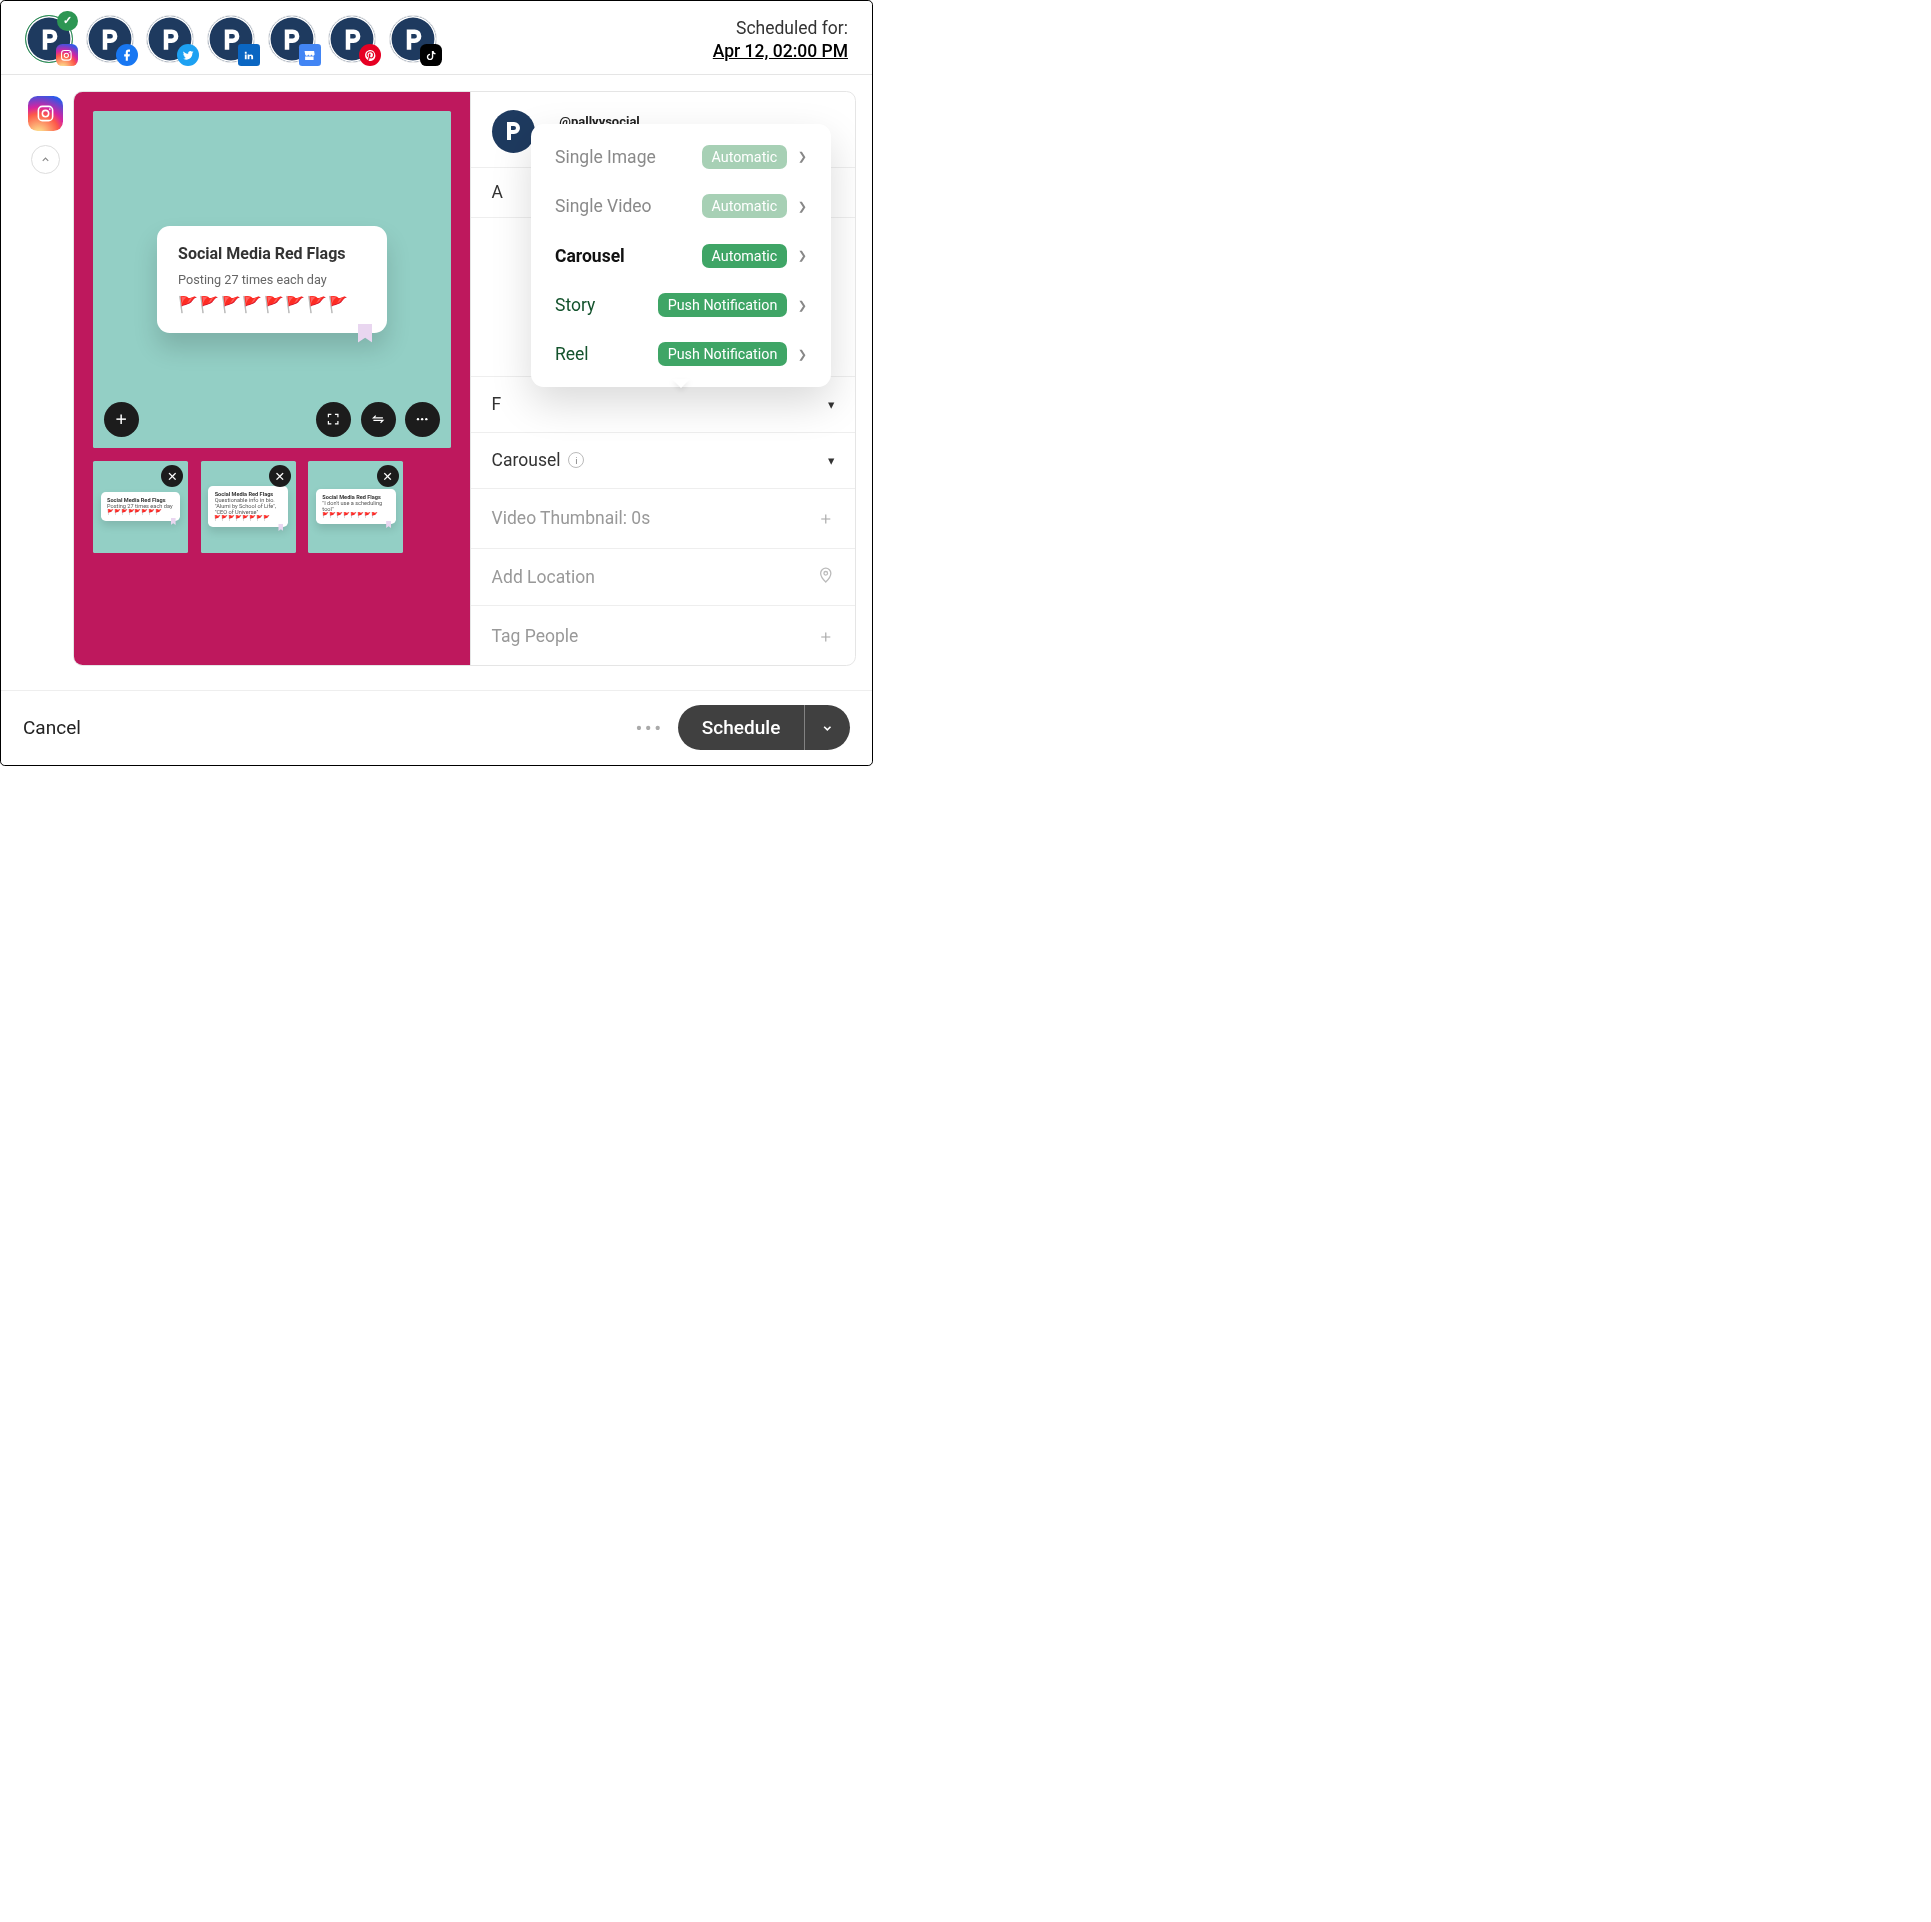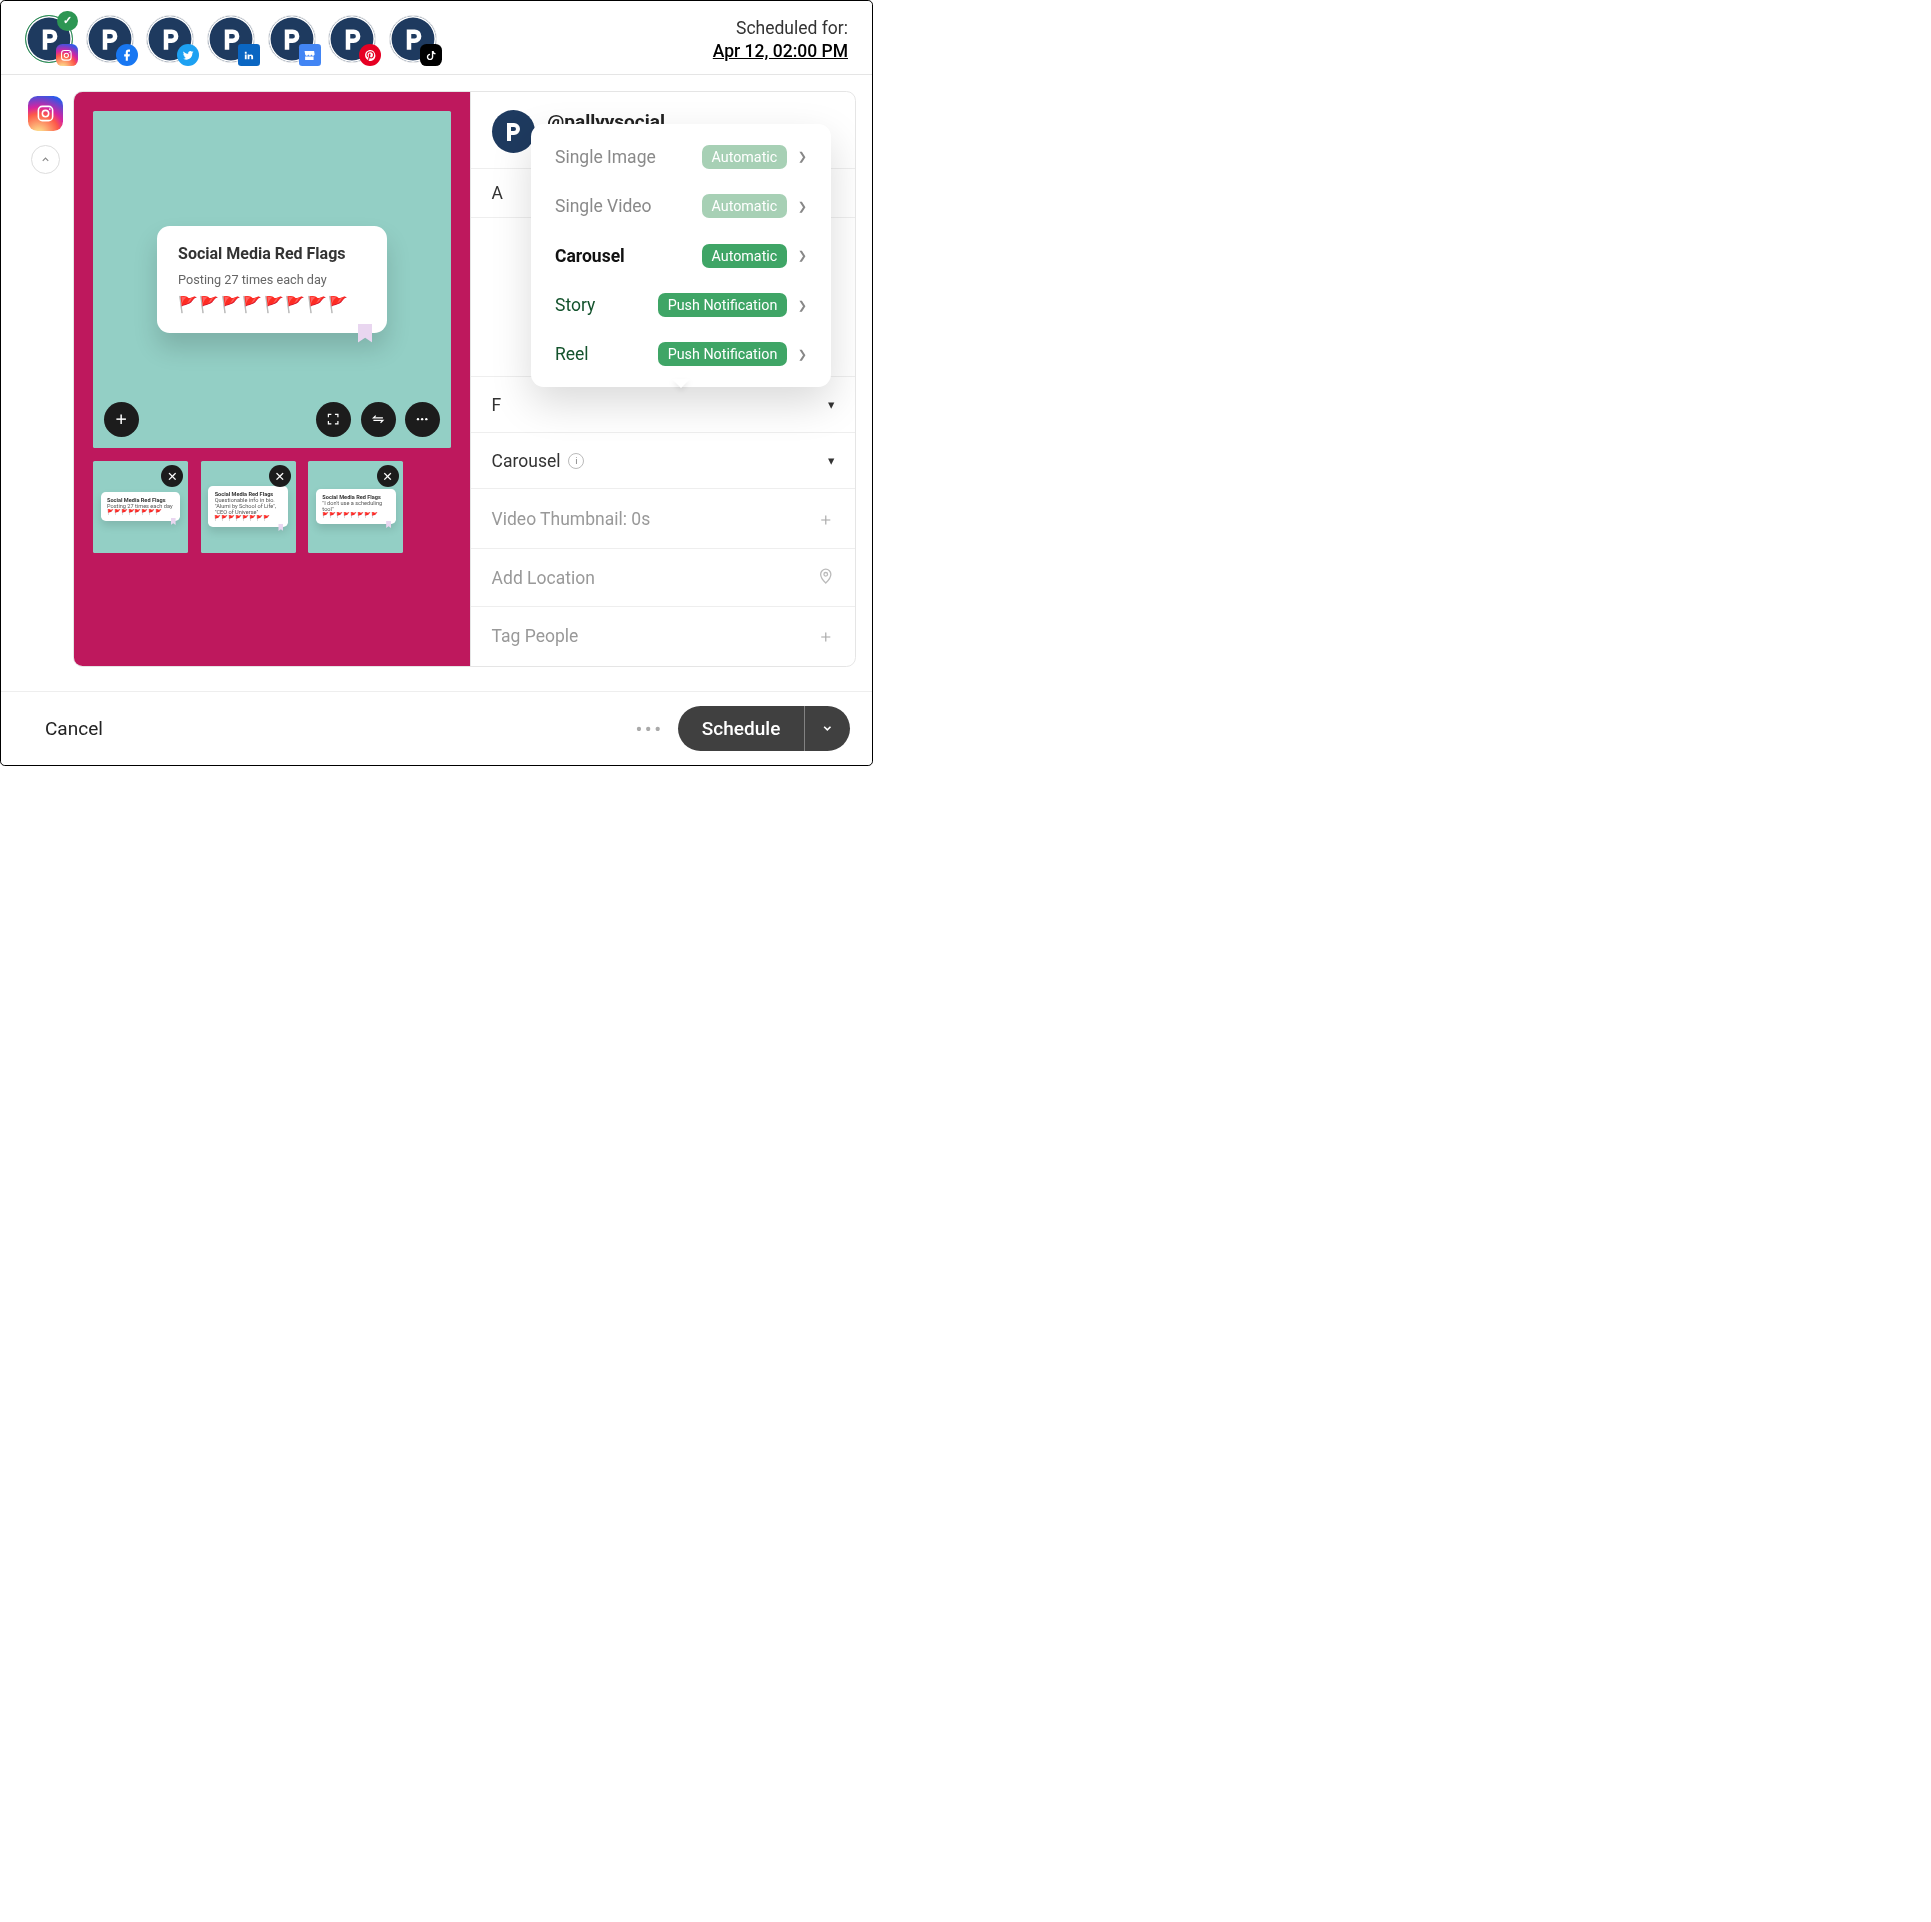--- a/index.html
+++ b/index.html
@@ -51,21 +51,21 @@
   .thumb { position:relative; width: 95px; height: 92px; background:#93cfc5; border-radius:1.6px; display:flex; align-items:center; justify-content:center; }
   .thumb .mini-card { background:#fff; border-radius:4.8px; padding:4.8px 6.4px 6.4px; width:84%; font-size:5.6px; color:#555; box-shadow:0 4.8px 8px rgba(0,0,0,0.12); position:relative;}
   .thumb .mini-card b { display:block; font-size:5.6px; color:#333; }
   .thumb .mini-card .mini-bookmark { position:absolute; right:4.8px; bottom:-4px; width:4.8px; height:7.1px; background:#e9d6f0; clip-path: polygon(0 0,100% 0,100% 100%,50% 75%,0 100%); }
   .thumb .remove { position:absolute; top:4.8px; right:4.8px; width:22px; height:22px; border-radius:50%; background:#1c1c1c; color:#fff; display:flex; align-items:center; justify-content:center; font-size:12.7px; cursor:pointer; }
 
   
   .settings-col { flex:1; display:flex; flex-direction:column; position:relative; }
   .account-header { display:flex; align-items:center; gap:12.7px; padding: 17.5px 20.6px 14.3px; }
   .account-header .avatar { width:43px; height:43px; border-radius:50%; background:#1e3a5f; display:flex; align-items:center; justify-content:center; }
-  .account-header .handle { font-size:19px; font-weight:700; color:#222; }
+  .account-header .handle { font-size:13px; font-weight:700; color:#222;margin-left:12px; }
   .account-header .platform { font-size:16px; color:#777; margin-top:1.6px; }
 
   .hidden-row { padding: 14.3px 20.6px; border-top:0.8px solid #eee; color:#333; font-size:17.5px; }
 
   .section-row { display:flex; align-items:center; justify-content:space-between; padding: 17.5px 20.6px; border-top:0.8px solid #eee; font-size:17.5px; color:#333; }
   .section-row.muted .label { color:#999; }
   .section-row .label { display:flex; align-items:center; gap:8px; }
   .info-icon { width:16px; height:16px; border:0.8px solid #bbb; border-radius:50%; display:flex; align-items:center; justify-content:center; font-size:9.5px; color:#888; }
   .chev { color:#333; font-size:12.7px; }
   .right-icon { color:#aaa; font-size:17.5px; }
@@ -77,21 +77,21 @@
   .pt-item .name { font-size:17.5px; color:#8a8a8a; }
   .pt-item.enabled .name { color:#14532d; }
   .pt-item.selected .name { color:#111; font-weight:700; }
   .pt-right { display:flex; align-items:center; gap:11px; }
   .pill { padding: 4px 9.5px; border-radius:7.1px; font-size:14.3px; background:#a7d0b5; color:#fff; white-space:nowrap;}
   .pill.strong { background:#3fa566; }
   .pt-chevron { color:#888; font-size:11px; }
 
   
   .footer { display:flex; align-items:center; justify-content:space-between; padding: 14.3px 22px; border-top:0.8px solid #eee; }
-  .footer .cancel { font-size:19px; color:#222; cursor:pointer;margin-left:22px; }
+  .footer .cancel { font-size:19px; color:#222; cursor:pointer; }
   .footer-right { display:flex; align-items:center; gap:14.3px; }
   .dots { color:#aaa; font-size:20.6px; letter-spacing:2.4px; cursor:pointer; }
   .schedule-btn { display:flex; align-items:stretch; background:#404040; border-radius: 793px; overflow:hidden; color:#fff; cursor:pointer; }
   .schedule-btn .main { padding: 11px 24px; font-size:19px; font-weight:500; }
   .schedule-btn .split { padding: 11px 16px; border-left:0.8px solid rgba(255,255,255,0.35); display:flex; align-items:center; }
 
   svg.p-logo { fill:#fff; }
 </style>
 </head>
 <body>

